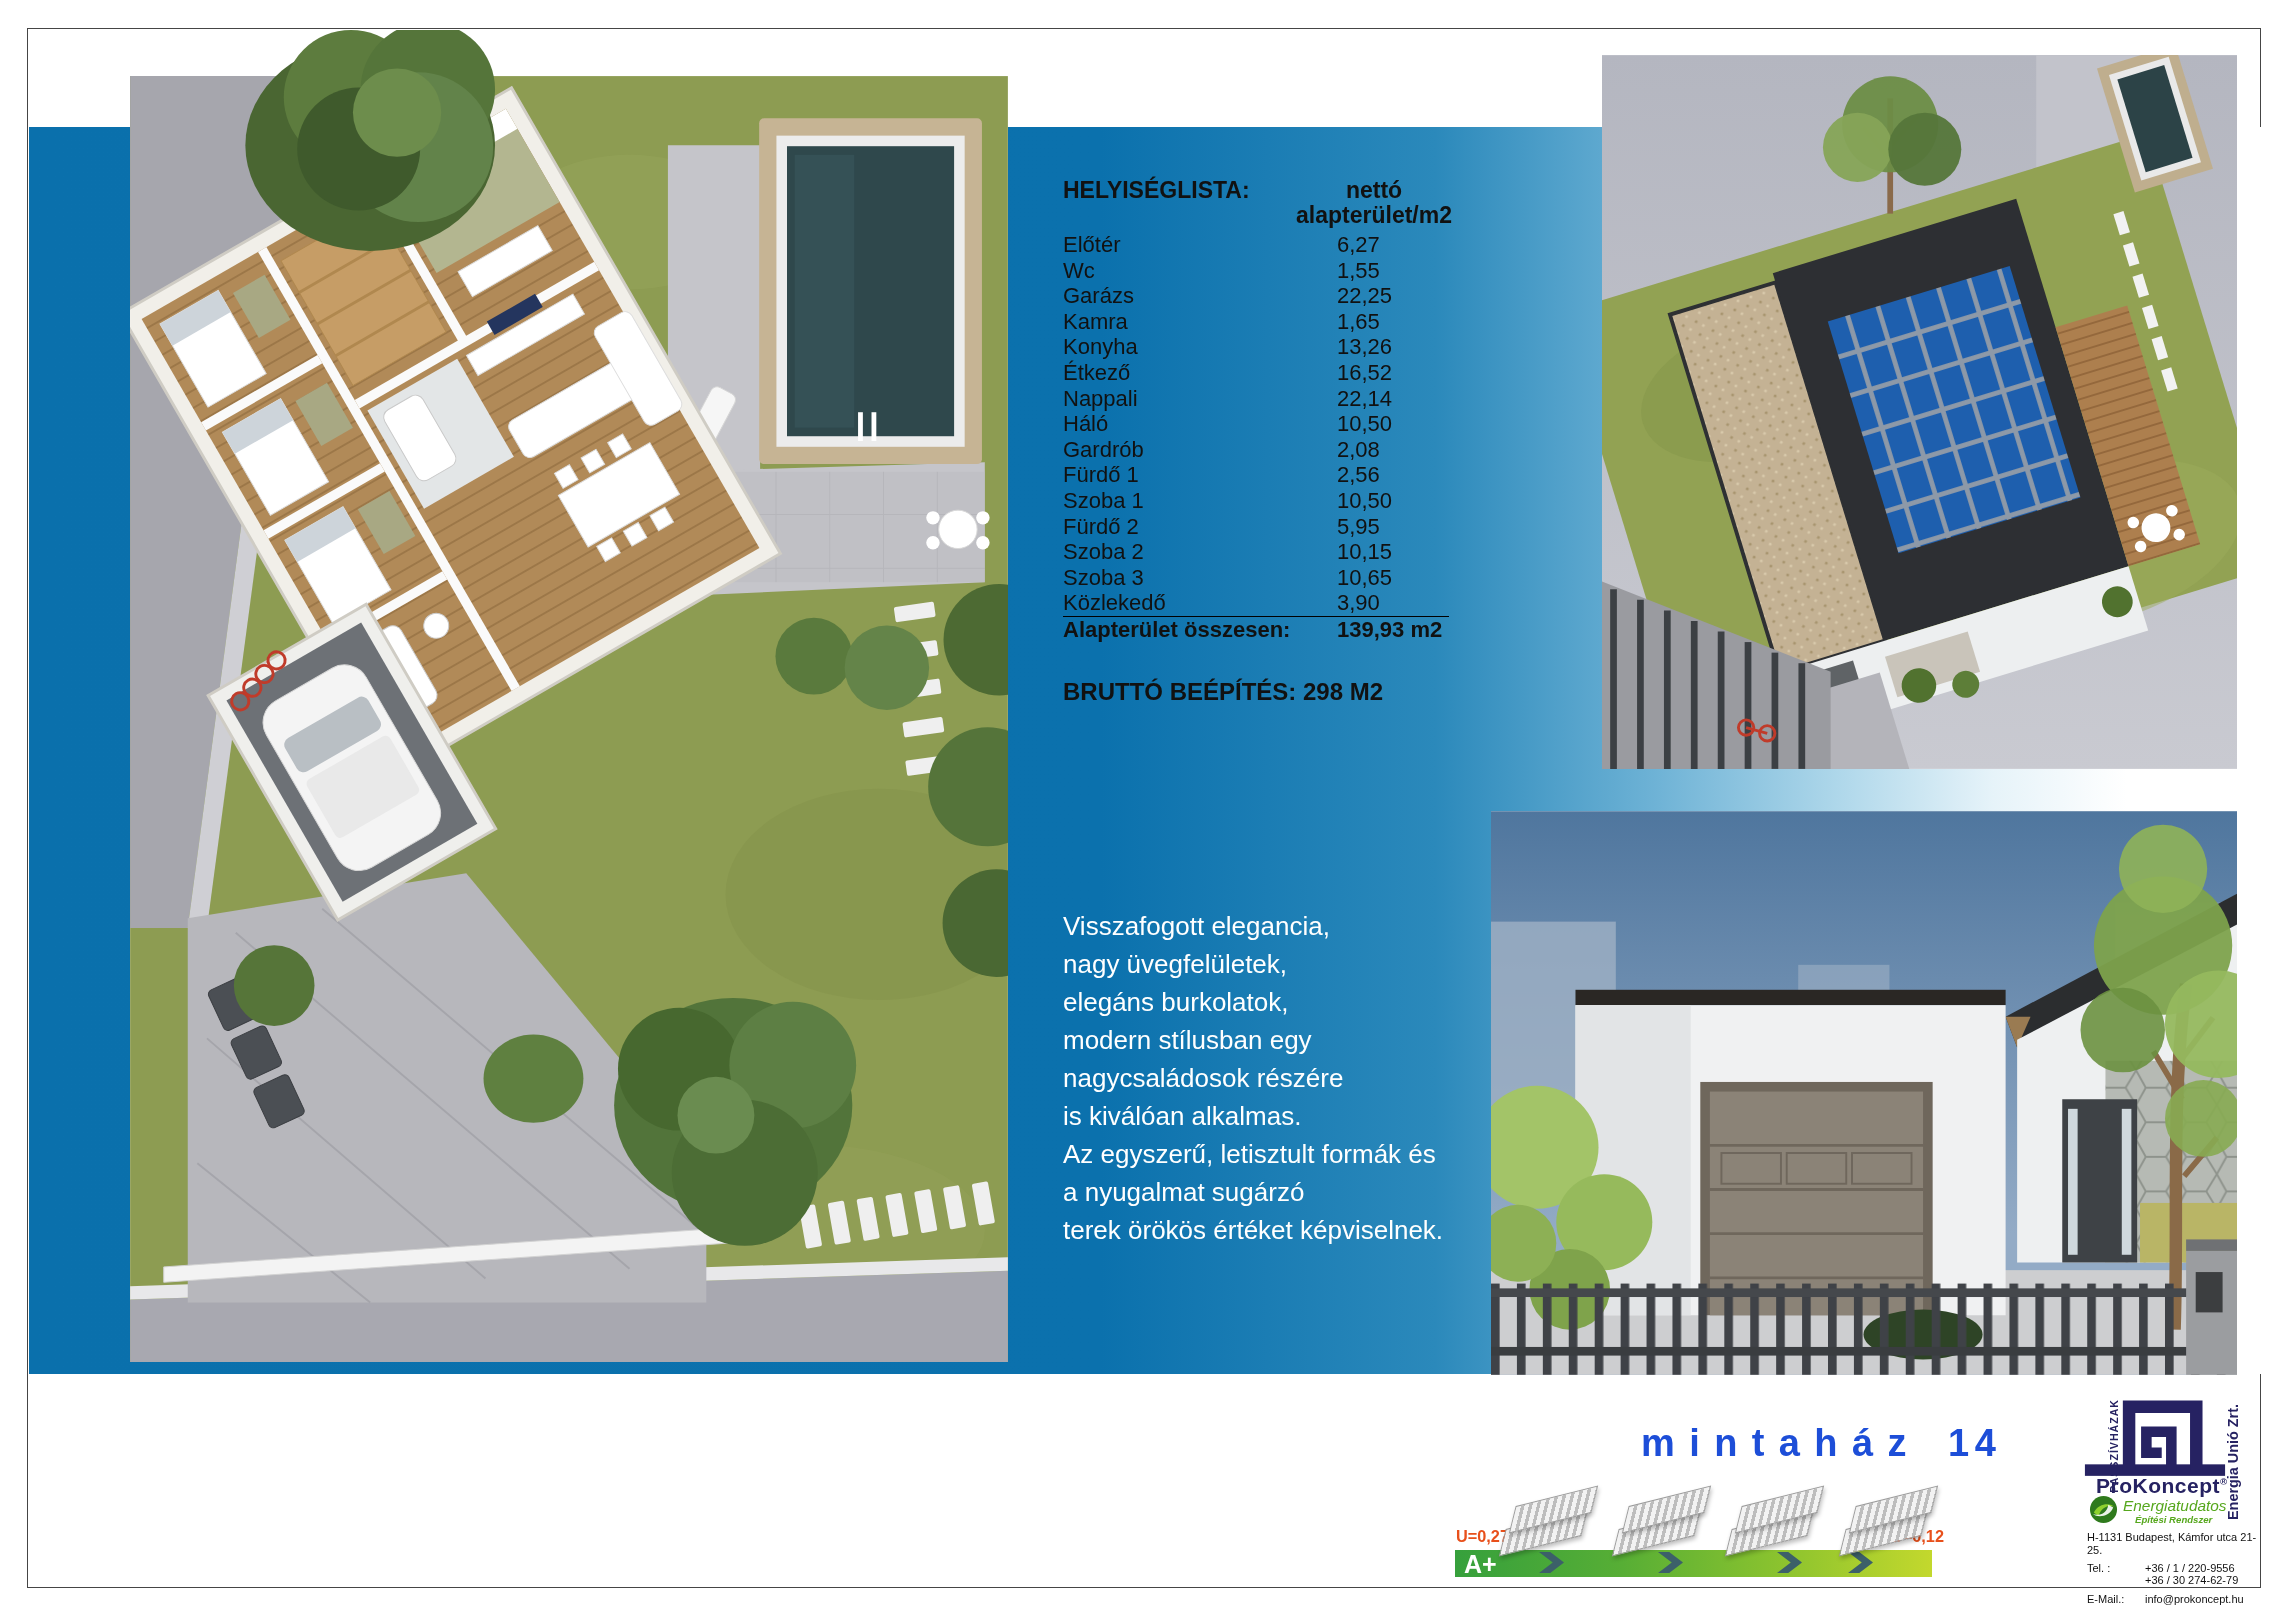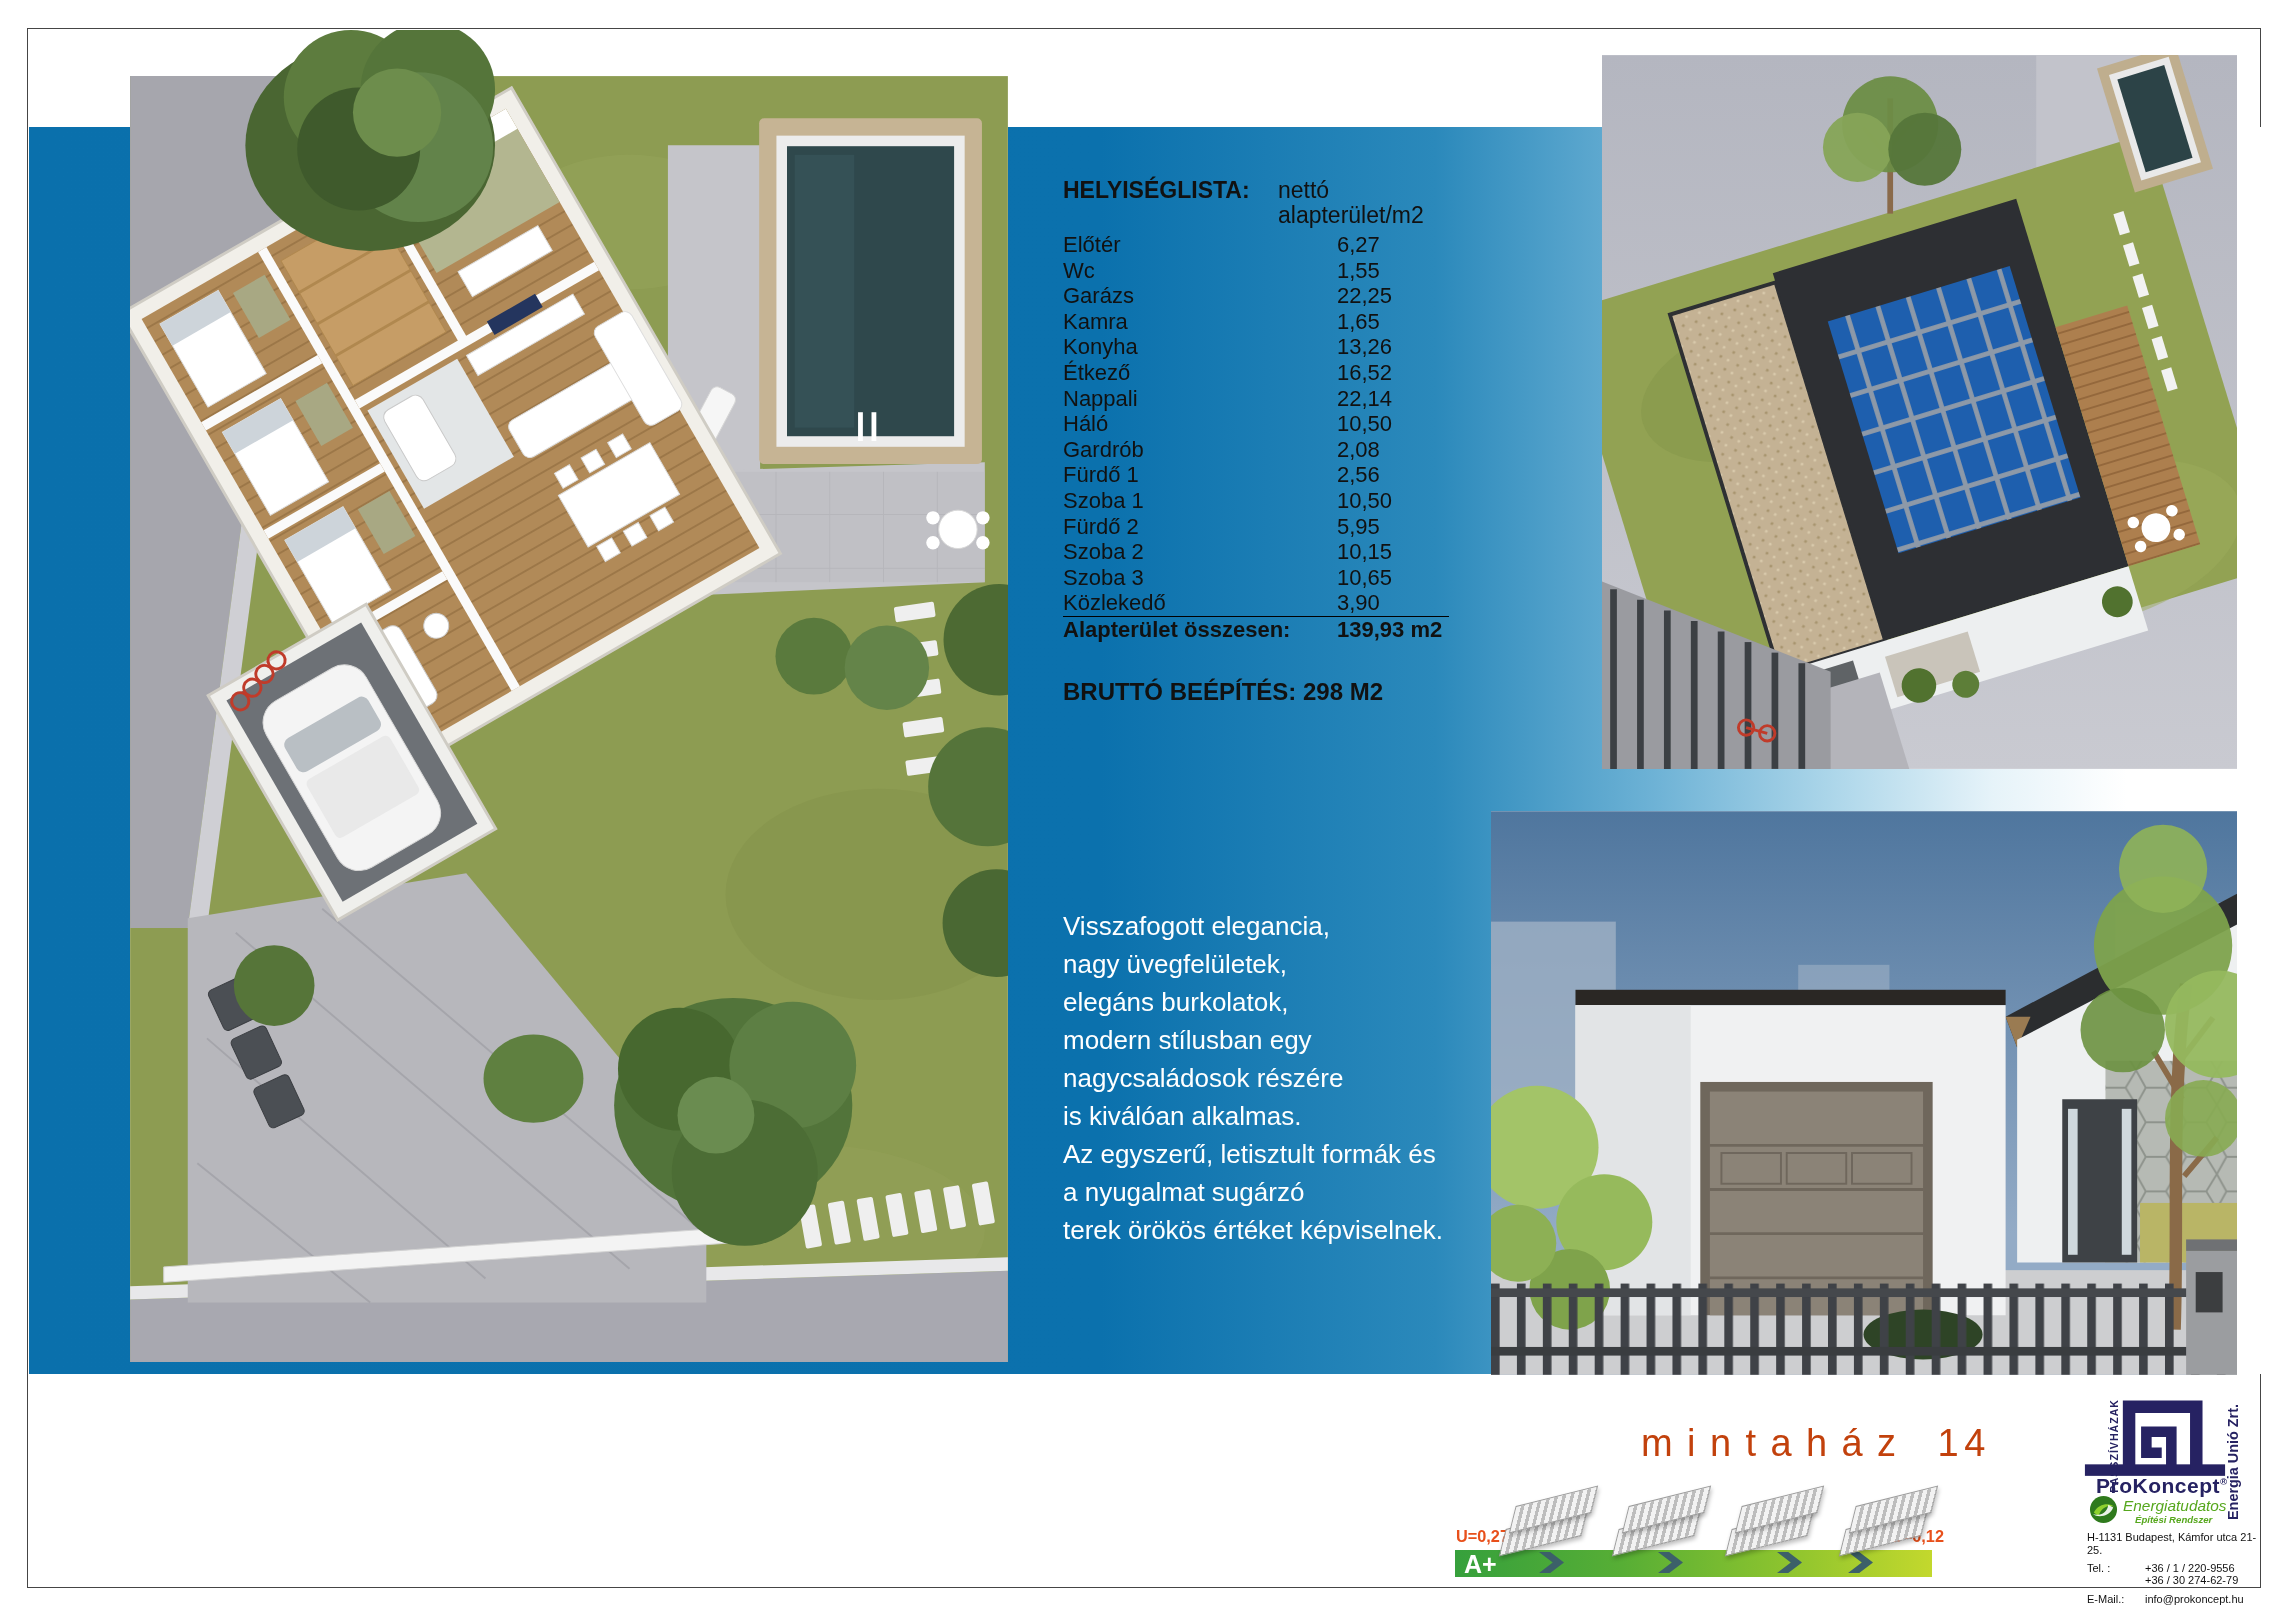--- a/index.html
+++ b/index.html
@@ -10,35 +10,35 @@
   #blueband{left:29px;top:127px;width:2232px;height:1247px;z-index:1;
     background:linear-gradient(90deg,#0a70ac 0%,#0b71ad 48%,#2b89bb 63%,#6fb3d6 73%,#aed7ea 81%,#e6f3f9 88%,#ffffff 94%);}
   .imgbox{overflow:hidden;z-index:2;background:#fff;}
   #floorplan-box{left:130px;top:30px;width:878px;height:1332px;}
   #aerial-box{left:1602px;top:55px;width:635px;height:714px;}
   #front-box{left:1491px;top:811px;width:746px;height:564px;}
 
   
   #roomlist{left:1063px;top:178px;width:386px;z-index:3;font-size:22px;line-height:25.6px;}
   .rl-head{font-weight:bold;font-size:23px;position:relative;height:54px;}
-  .col-head{position:absolute;left:215px;top:0;width:192px;font-weight:normal;line-height:25px;}
+  .col-head{position:absolute;left:215px;top:0;width:192px;text-align:center;font-weight:bold;line-height:25px;}
   .rl-row{display:flex;}
   .rl-row .rn{width:274px;}
   .rl-row .rv{flex:1;}
   .rl-row.u{border-bottom:1.9px solid #000;}
   .rl-total{display:flex;font-weight:bold;}
   .rl-total .rn{width:274px;}
   #terasz-rows{margin-top:25px;}
   .rl-gross{margin-top:36px;font-weight:bold;font-size:24px;}
 
   
   #description{left:1063px;top:907px;width:480px;z-index:3;color:#fff;font-size:26px;line-height:38px;}
 
   
-  #title{left:1641px;top:1422px;z-index:3;font-size:38px;font-weight:normal;color:#c2410c;letter-spacing:14.4px;white-space:nowrap;}
+  #title{left:1641px;top:1422px;z-index:3;font-size:38px;font-weight:bold;color:#1d4ed8;letter-spacing:14.4px;white-space:nowrap;}
   #title .num{letter-spacing:5.8px;margin-left:27px;}
   #ubar-left{left:1456px;top:1527px;z-index:4;font-size:16.3px;font-weight:bold;color:#e8501b;}
   #ubar-right{left:1891px;top:1527px;z-index:4;font-size:16.3px;font-weight:bold;color:#e8501b;}
   #energybar{left:1455px;top:1550px;width:477px;height:27px;z-index:3;
     background:linear-gradient(90deg,#36a03c 0%,#57ae35 35%,#8ec42e 70%,#c3d82d 100%);}
   #aplus{left:1464px;top:1550px;z-index:5;color:#fff;font-weight:bold;font-size:25px;}
   #passziv{left:1958px;top:1552px;z-index:5;color:#fff;font-weight:bold;font-style:italic;font-size:22px;}
   .chev{position:absolute;top:1552px;width:25px;height:21px;z-index:4;background:#3c6069;
     clip-path:polygon(0 0,45% 0,100% 50%,45% 100%,0 100%,55% 50%);}
   .block{position:absolute;top:1491px;width:100px;height:63px;z-index:4;}

